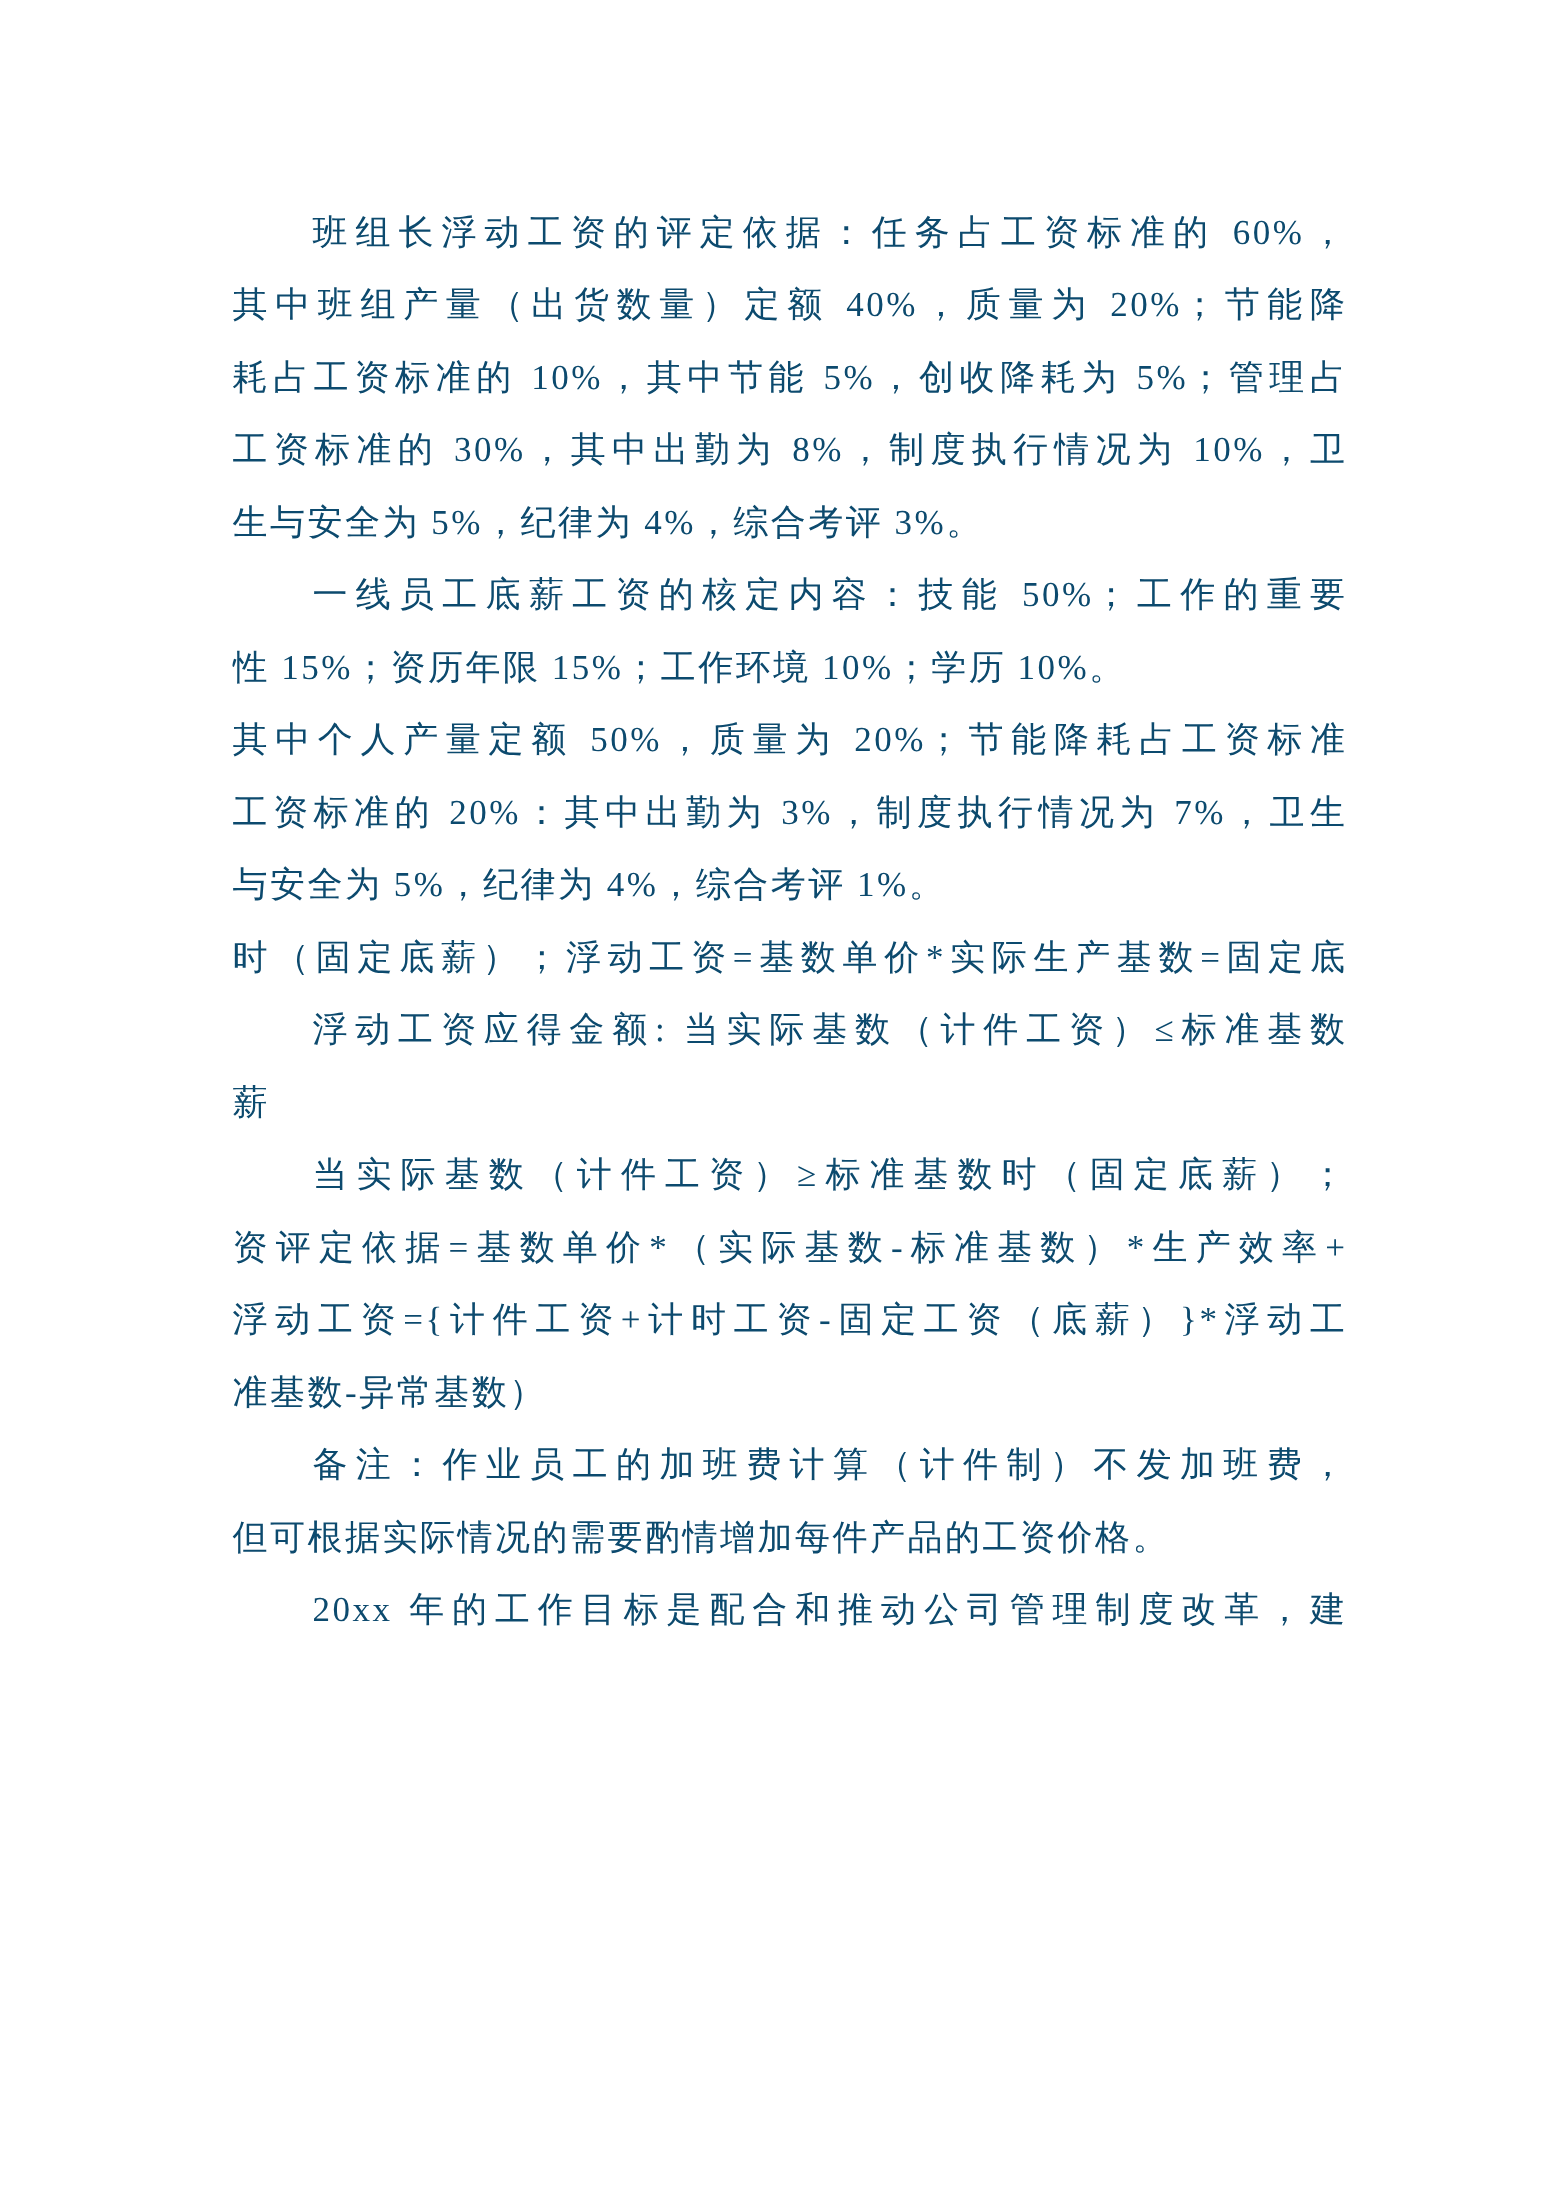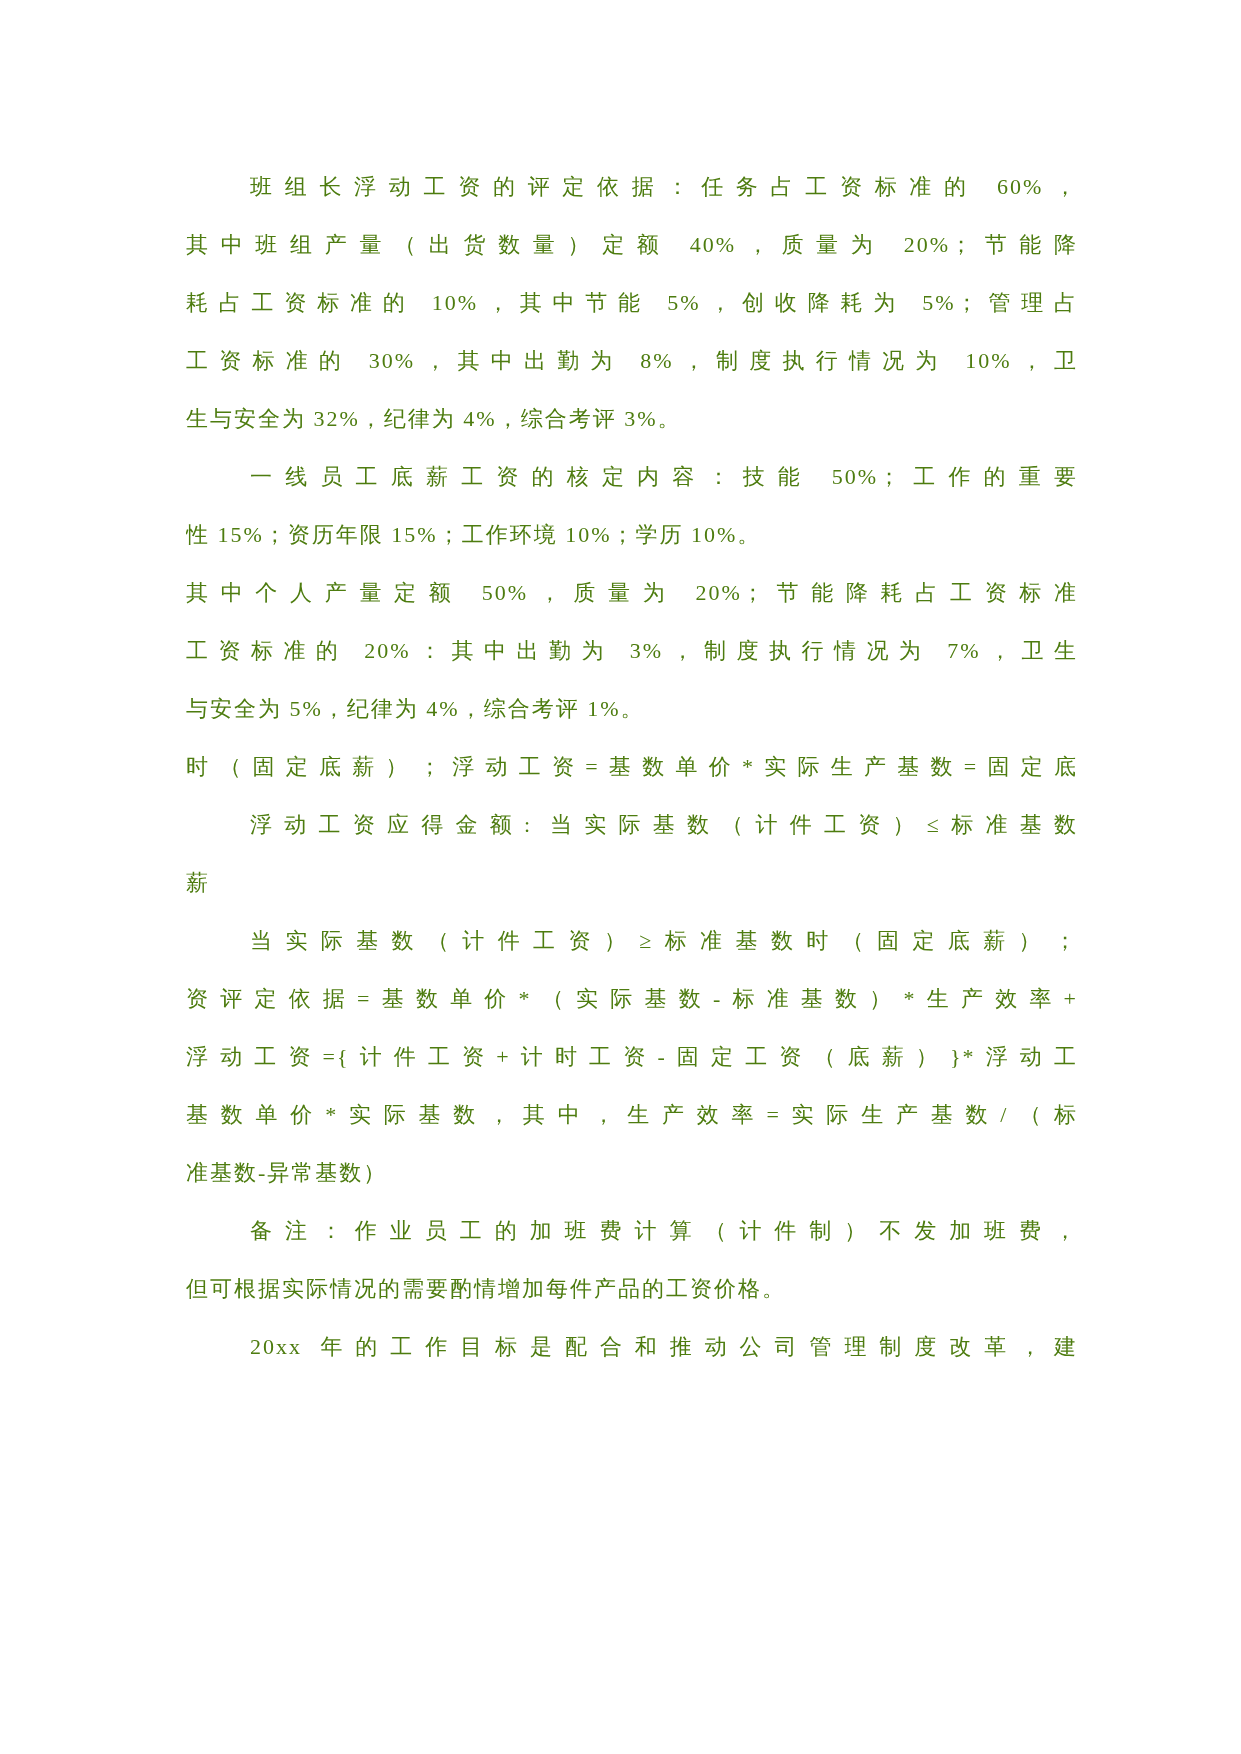--- a/index.html
+++ b/index.html
@@ -15,25 +15,25 @@
     overflow: hidden;
   }
   .text-column {
     position: absolute;
     left: 186px;
     top: 158px;
     width: 892px;
   }
   .line {
     font-family: "Liberation Serif", "DejaVu Serif", serif;
-    font-size: 22px;
+    font-size: 28px;
     line-height: 58px;
     height: 58px;
     letter-spacing: 2px;
-    color: #4d7c0f;
+    color: #0c4a6e;
     text-align: justify;
     text-align-last: justify;
     overflow: hidden;
     white-space: normal;
   }
   .line.para-end {
     text-align: left;
     text-align-last: left;
   }
   .line.para-start {
@@ -42,31 +42,30 @@
 </style>
 </head>
 <body>
 
 <div class="page">
   <div class="text-column">
       <div class="line para-start">班组长浮动工资的评定依据：任务占工资标准的 60%，</div>
       <div class="line">其中班组产量（出货数量）定额 40%，质量为 20%；节能降</div>
       <div class="line">耗占工资标准的 10%，其中节能 5%，创收降耗为 5%；管理占</div>
       <div class="line">工资标准的 30%，其中出勤为 8%，制度执行情况为 10%，卫</div>
-      <div class="line para-end">生与安全为 32%，纪律为 4%，综合考评 3%。</div>
+      <div class="line para-end">生与安全为 5%，纪律为 4%，综合考评 3%。</div>
       <div class="line para-start">一线员工底薪工资的核定内容：技能 50%；工作的重要</div>
       <div class="line para-end">性 15%；资历年限 15%；工作环境 10%；学历 10%。</div>
       <div class="line">其中个人产量定额 50%，质量为 20%；节能降耗占工资标准</div>
       <div class="line">工资标准的 20%：其中出勤为 3%，制度执行情况为 7%，卫生</div>
       <div class="line para-end">与安全为 5%，纪律为 4%，综合考评 1%。</div>
       <div class="line">时（固定底薪）；浮动工资=基数单价*实际生产基数=固定底</div>
       <div class="line para-start">浮动工资应得金额: 当实际基数（计件工资）≤标准基数</div>
       <div class="line para-end">薪</div>
       <div class="line para-start">当实际基数（计件工资）≥标准基数时（固定底薪）；</div>
       <div class="line">资评定依据=基数单价*（实际基数-标准基数）*生产效率+</div>
       <div class="line">浮动工资={计件工资+计时工资-固定工资（底薪）}*浮动工</div>
-      <div class="line">基数单价*实际基数，其中，生产效率=实际生产基数/（标</div>
       <div class="line para-end">准基数-异常基数）</div>
       <div class="line para-start">备注：作业员工的加班费计算（计件制）不发加班费，</div>
       <div class="line para-end">但可根据实际情况的需要酌情增加每件产品的工资价格。</div>
       <div class="line para-start">20xx 年的工作目标是配合和推动公司管理制度改革，建</div>
     </div>
 </div>
 
 </body></html>

